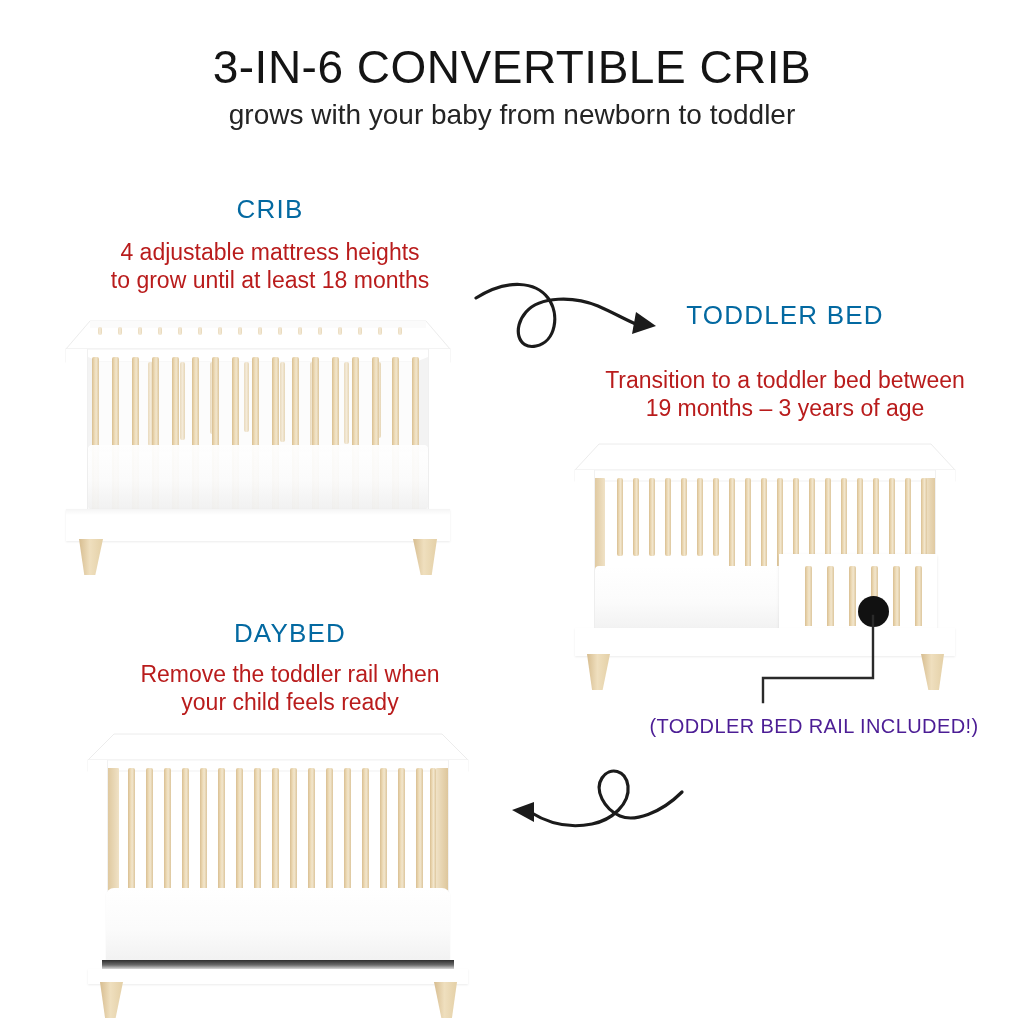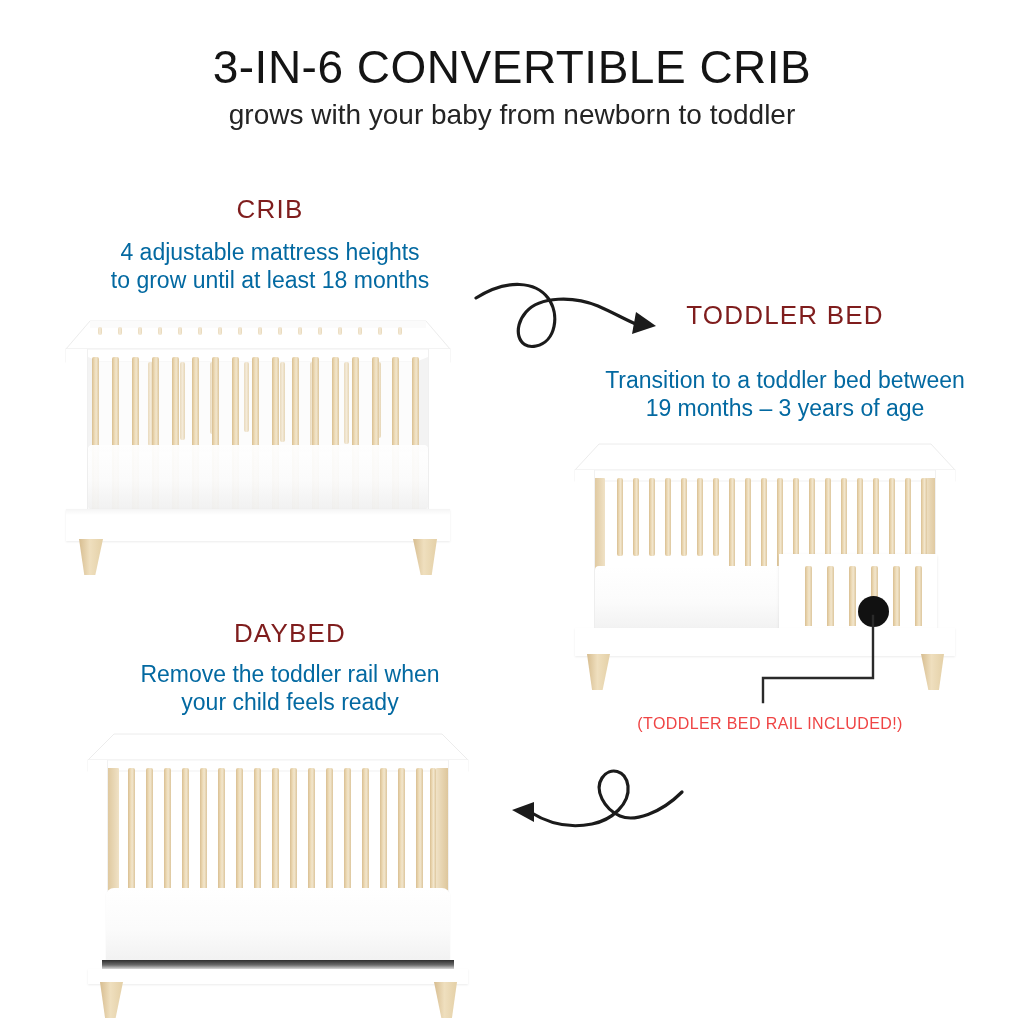--- a/index.html
+++ b/index.html
@@ -44,37 +44,38 @@
     font-weight: 400;
     color: #242424;
     white-space: nowrap;
   }
 
   .sec-title {
     position: absolute;
     text-align: center;
     font-size: 26px;
     letter-spacing: 1.2px;
-    color: #7f1d1d;
+    color: #0369a1;
     white-space: nowrap;
   }
   .sec-desc {
     position: absolute;
     text-align: center;
     font-size: 23px;
     line-height: 28px;
-    color: #0369a1;
+    color: #b91c1c;
   }
   .callout-label {
     position: absolute;
     text-align: center;
-    font-size: 16px;
+    font-size: 20px;
     letter-spacing: 0.4px;
-    color: #ef4444;
+    color: #4c1d95;
     white-space: nowrap;
+    margin-left: 44px;
   }
 
   
   .furniture { position: absolute; }
 
   .slat {
     position: absolute;
     border-radius: 2px;
     background: linear-gradient(90deg,#d9bf92 0%,#ecd9b4 35%,#f2e6cd 60%,#ddc69c 100%);
   }

